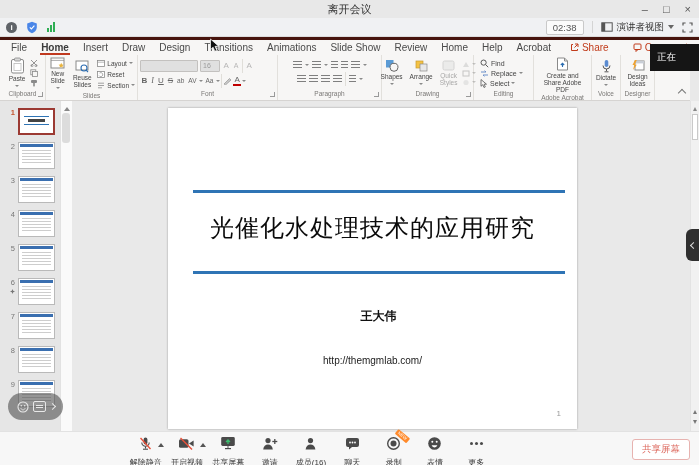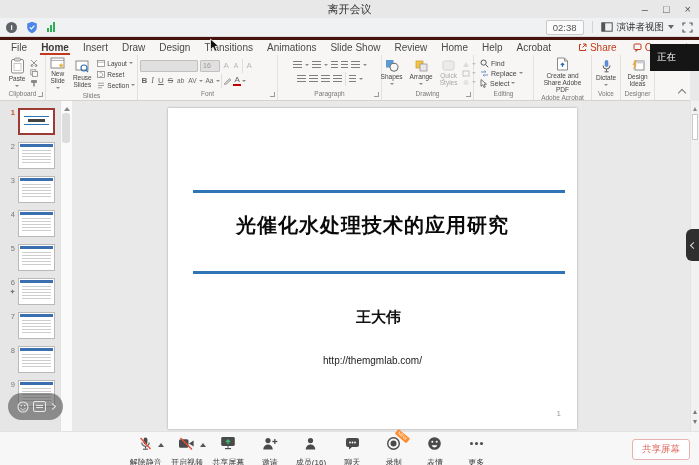--- a/index.html
+++ b/index.html
@@ -30,21 +30,21 @@
 
   
   .ppt-strip{position:absolute;top:37px;left:0;right:0;height:3px;background:#47140d;}
 
   
   .ribbon-tabs{position:absolute;top:40px;left:0;right:0;height:15px;background:#f7f6f5;
                display:flex;align-items:flex-end;padding-left:4px;font-size:10px;color:#4a4a4a;}
   .rtab{padding:0 7px;line-height:14px;position:relative;white-space:nowrap;}
   .rtab.active{font-weight:bold;color:#3b3b3b;}
   .rtab.active::after{content:"";position:absolute;left:6px;right:6px;bottom:0;height:2.5px;background:#c0391f;}
-  .share-area{position:absolute;right:2px;top:0;height:15px;display:flex;align-items:center;gap:16px;
+  .share-area{position:absolute;right:2px;top:0;height:15px;display:flex;align-items:center;gap:24px;
               font-size:10px;color:#c13b1a;padding-right:4px;}
   .share-area .lbl{display:flex;align-items:center;gap:3px;}
 
   
   .ribbon-body{position:absolute;top:55px;left:0;right:9px;height:46px;background:#f7f6f5;
                border-bottom:1px solid #d6d4d2;display:flex;box-sizing:border-box;}
   .rgroup{position:relative;border-right:1px solid #e2e0dc;display:flex;flex-direction:column;box-sizing:border-box;flex:0 0 auto;}
   .rgroup .content{flex:1;display:flex;align-items:center;justify-content:center;gap:3px;padding:2px 2px 0;}
   .glabel{height:11px;font-size:6.5px;color:#7a7876;text-align:center;line-height:10px;position:relative;}
   .launcher{position:absolute;right:2px;bottom:3px;width:4px;height:4px;border-right:1px solid #999;border-bottom:1px solid #999;}
@@ -87,22 +87,22 @@
   .mini-title{position:absolute;top:9px;left:8px;right:8px;height:2.5px;background:#444;}
   .thumb-scroll{position:absolute;top:0;left:60px;width:11px;bottom:0;background:#fafafa;border-left:1px solid #e2e2e2;}
   .ts-up{position:absolute;top:3px;left:2.5px;width:0;height:0;border:3px solid transparent;border-bottom:4px solid #888;}
   .ts-thumb{position:absolute;top:12px;left:1px;width:8px;height:30px;background:#dcdcdc;border-radius:3px;}
 
   
   .slide{position:absolute;left:168px;top:7px;width:409px;height:321px;background:#fff;
          box-shadow:0 0 2px rgba(0,0,0,.35);}
   .rule{position:absolute;left:25px;right:12px;height:3px;background:#2f74b5;}
   .rule.r1{top:82px;} .rule.r2{top:163px;}
-  .slide-title{position:absolute;top:104px;left:0;right:0;text-align:center;font-size:20px;font-weight:bold;color:#0a0a0a;letter-spacing:1px;}
-  .slide-author{position:absolute;top:200px;left:0;right:0;text-align:center;font-size:15px;font-weight:bold;color:#111;margin-left:12px;}
+  .slide-title{position:absolute;top:104px;left:0;right:0;text-align:center;font-size:24px;font-weight:normal;color:#0a0a0a;letter-spacing:1px;}
+  .slide-author{position:absolute;top:200px;left:0;right:0;text-align:center;font-size:12px;font-weight:bold;color:#111;margin-left:12px;}
   .slide-email{position:absolute;top:224px;left:0;right:0;text-align:center;font-size:10px;color:#222;}
   .slide-url{position:absolute;top:247px;left:0;right:0;text-align:center;font-size:10px;color:#222;}
   .pagenum{position:absolute;right:16px;bottom:11px;font-size:8px;color:#999;}
 
   
   .vscroll{position:absolute;right:0;top:0;width:9px;bottom:0;background:#f1f1f1;border-left:1px solid #e3e3e3;box-sizing:border-box;}
   .vs-up{position:absolute;top:4px;left:1.5px;width:0;height:0;border:2.5px solid transparent;border-bottom:4px solid #888;}
   .vs-thumb{position:absolute;top:13px;left:1px;width:6px;height:26px;background:#fff;border:1px solid #c9c9c9;box-sizing:border-box;}
   .vs-prev{position:absolute;bottom:18px;left:1.5px;width:0;height:0;border:2.5px solid transparent;border-bottom:4px solid #777;}
   .vs-next{position:absolute;bottom:6px;left:1.5px;width:0;height:0;border:2.5px solid transparent;border-top:4px solid #777;}

